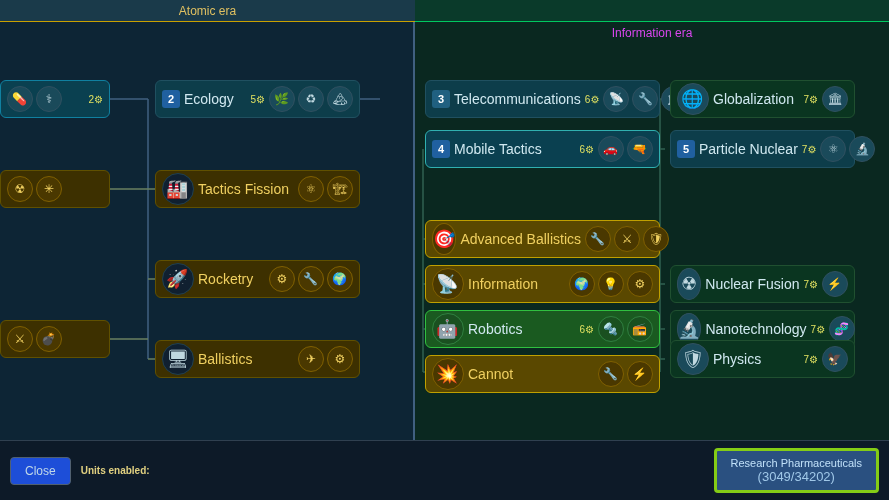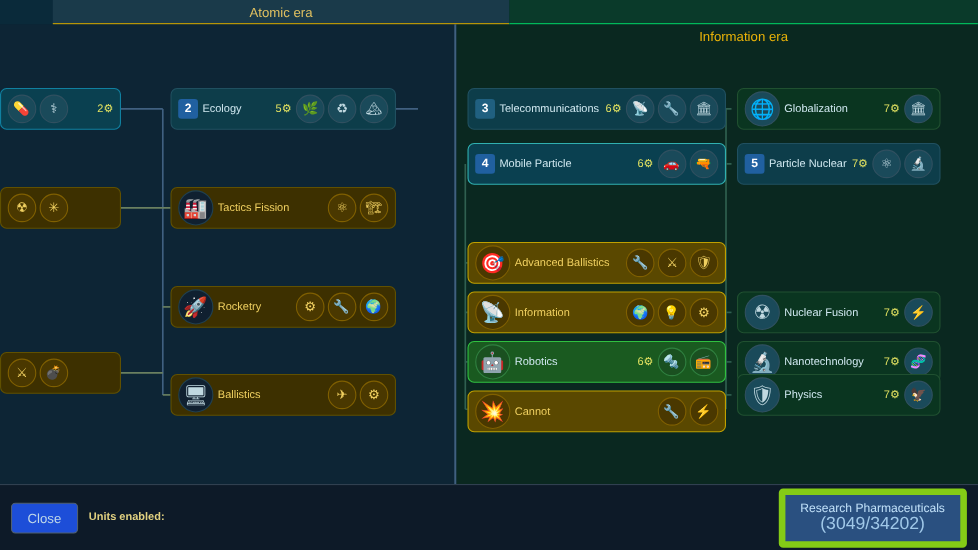--- a/index.html
+++ b/index.html
@@ -21,36 +21,35 @@
       top: 0;
       z-index: 10;
     }
     .era-atomic {
       width: 415px;
       background: #1a3a4a;
       border-bottom: 1px solid #c8a000;
       display: flex;
       align-items: center;
       justify-content: center;
-      margin-left: 48px;
     }
     .era-information {
       flex: 1;
       background: #0a3a2a;
       border-bottom: 1px solid #00c860;
       display: flex;
       align-items: center;
       justify-content: center;
     }
     .era-label {
       font-size: 12px;
       color: #e0c060;
     }
     .era-label.green {
-      color: #eab308;
+      color: #d946ef;
       margin-top: 44px;
     }
 
     
     .main {
       position: absolute;
       top: 22px;
       left: 0;
       right: 0;
       bottom: 60px;
@@ -122,21 +121,21 @@
       flex-shrink: 0;
     }
     .tech-node .tech-number.blue {
       background: #2060a0;
     }
     .tech-node .tech-number.teal {
       background: #206080;
     }
 
     .tech-label {
-      font-size: 10px;
+      font-size: 14px;
       color: #e8d080;
       white-space: nowrap;
       flex: 1;
     }
     .tech-label.white { color: #d0e8f0; }
     .tech-label.gold { color: #f0d060; }
 
     .tech-cost {
       font-size: 10px;
       color: #e0e060;
@@ -219,21 +218,21 @@
       line-height: 1.4;
     }
     .info-text .units-label {
       color: #e0d080;
       font-weight: bold;
     }
 
     .research-btn {
       background: #2a5080;
       color: #c0e0f8;
-      border: 6px solid #84cc16;
+      border: 3px solid #84cc16;
       border-radius: 4px;
       padding: 6px 14px;
       font-size: 11px;
       cursor: pointer;
       white-space: nowrap;
     }
   </style>
 </head>
 <body>
 
@@ -349,21 +348,21 @@
       <span class="tech-cost">6⚙</span>
       <div class="tech-icons">
         <div class="icon-circle">📡</div>
         <div class="icon-circle">🔧</div>
         <div class="icon-circle">🏛</div>
       </div>
     </div>
 
     <div class="tech-node teal-bright" style="left:10px; top:108px; width:235px; border-color:#30b0b0;">
       <div class="tech-number blue">4</div>
-      <span class="tech-label white">Mobile Particle</span>
+      <span class="tech-label white">Mobile Tactics</span>
       <span class="tech-cost">6⚙</span>
       <div class="tech-icons">
         <div class="icon-circle">🚗</div>
         <div class="icon-circle">🔫</div>
       </div>
     </div>
 
     <div class="tech-node dark-green" style="left:255px; top:58px; width:185px;">
       <div class="icon-circle" style="width:32px;height:32px;font-size:18px;">🌐</div>
       <span class="tech-label white">Globalization</span>
@@ -453,15 +452,15 @@
 </div>
 
 <div class="bottom-bar">
   <button class="close-btn">Close</button>
   <div class="info-text">
     <span class="units-label">Units enabled:</span>
     <br>
   </div>
   <button class="research-btn">
     <div>Research Pharmaceuticals</div>
-    <div style="font-size:16px; color:#a0c8e8;">(3049/34202)</div>
+    <div style="font-size:13px; color:#a0c8e8;">(3049/34202)</div>
   </button>
 </div>
 
 </body></html>

